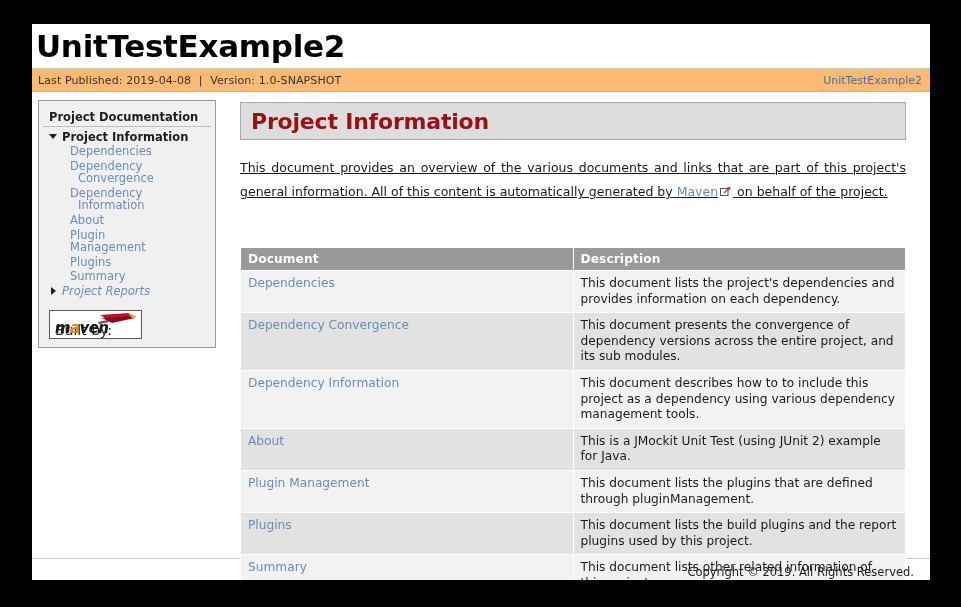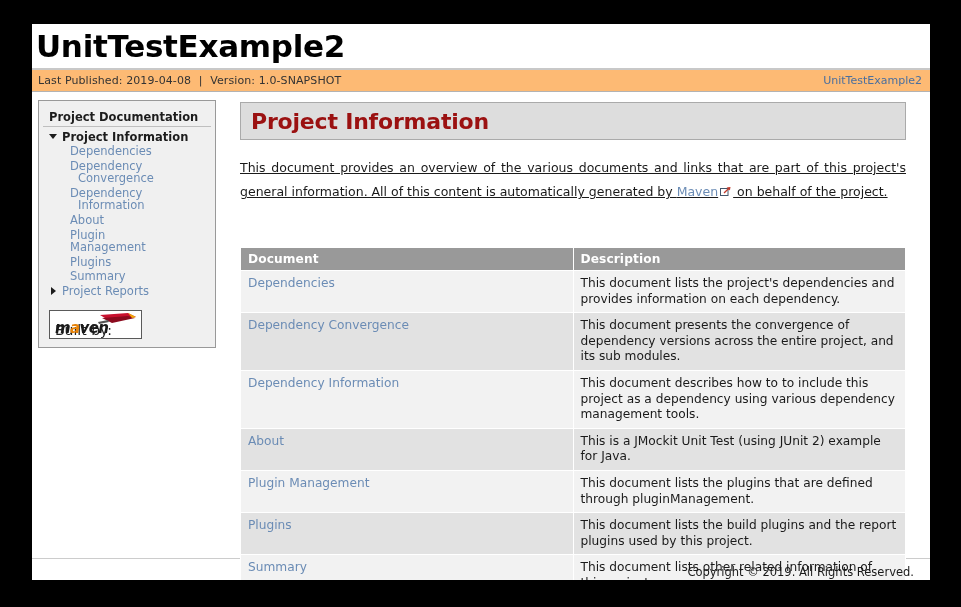--- a/index.html
+++ b/index.html
@@ -121,20 +121,21 @@
   }
   .nav-group-label {
     font-size: 11.5px;
     font-weight: bold;
     color: #1c1c1c;
     white-space: nowrap;
   }
   .nav-group-label.link {
     font-weight: normal;
     color: #6b8cb5;
+    font-style: italic;
   }
   .nav-children {
     padding-left: 27px;
   }
   .nav-child {
     font-size: 11.5px;
     color: #6b8cb5;
     line-height: 12.6px;
     padding: 1px 0;
     text-decoration: none;

